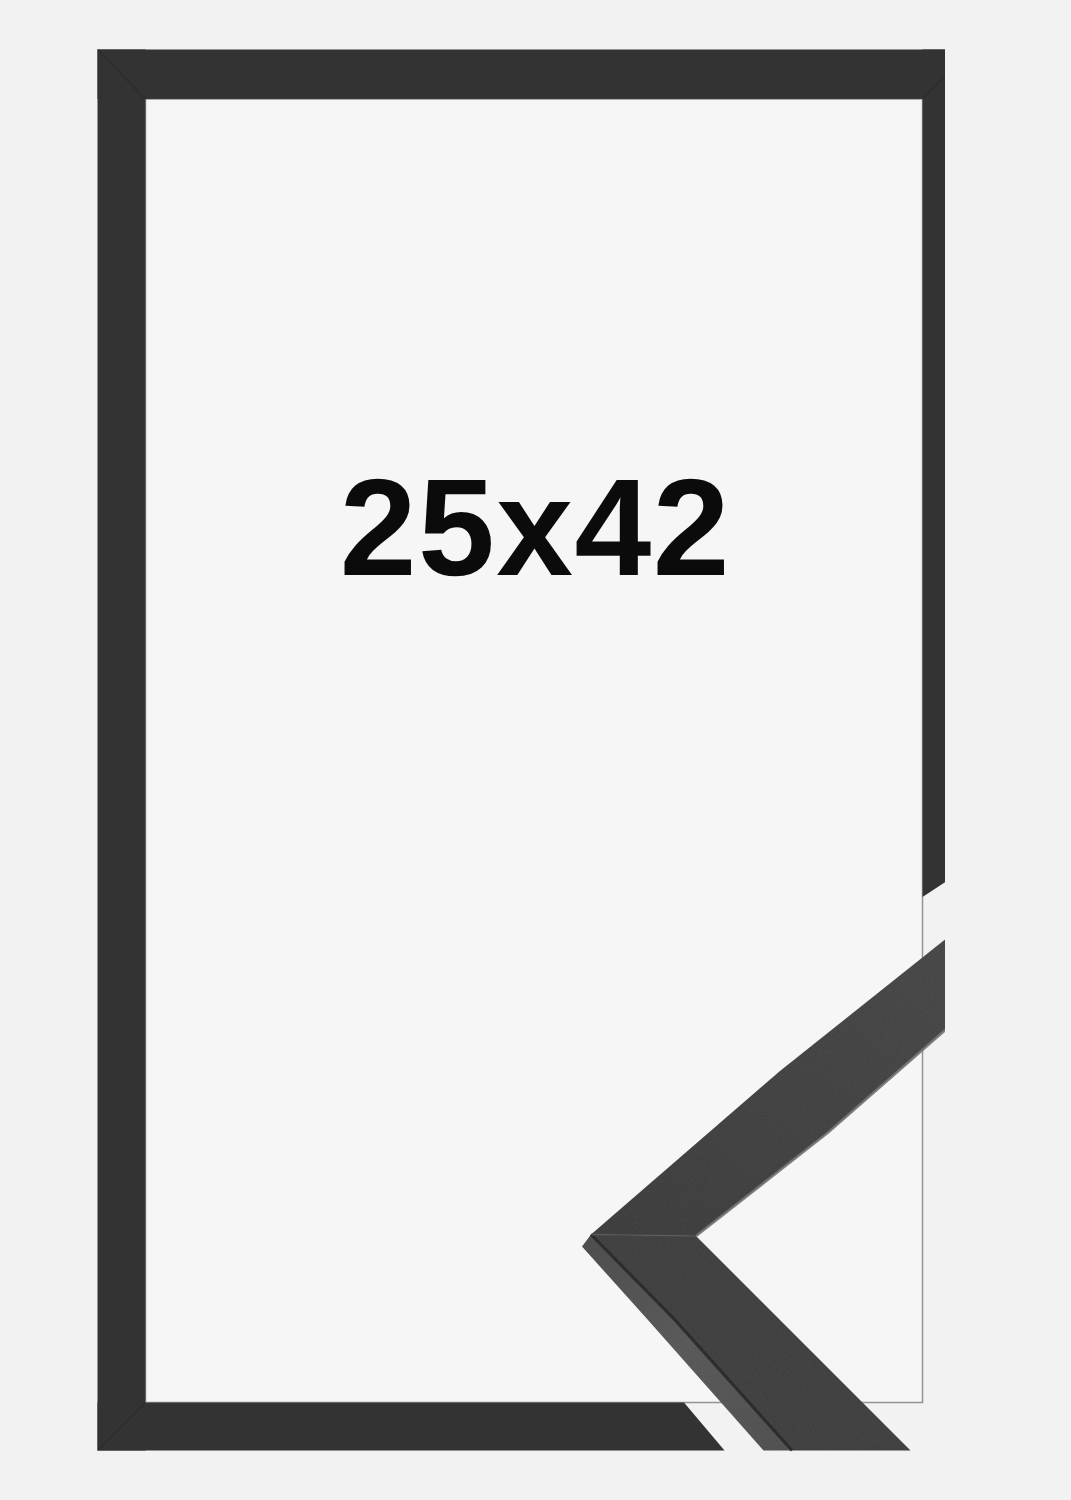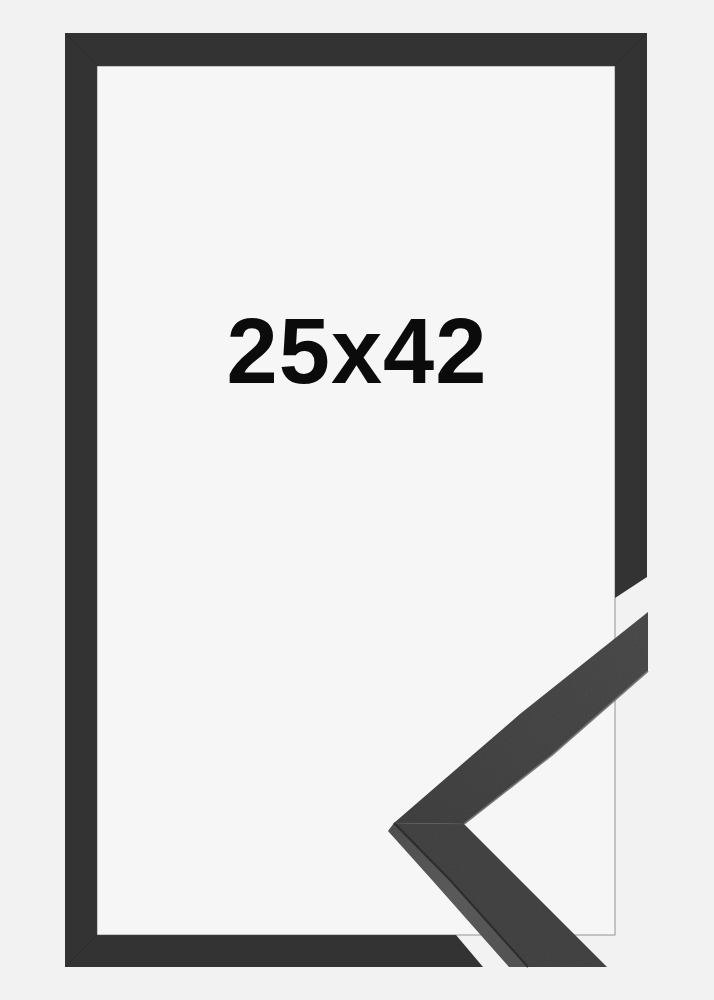--- a/index.html
+++ b/index.html
@@ -8,21 +8,21 @@
     --frame:#333333;
     --sample-face:#3e3e3e;
     --sample-face-end:#474747;
     --sample-side:#555555;
     --sample-edge-dark:#242424;
     --sample-edge-light:#6d6d6d;
     --text:#0b0b0b;
   }
   html,body{margin:0;padding:0;background:var(--background);}
   .stage{
-    width:714px;height:1000px;position:relative;overflow:hidden;
+    width:630px;height:1000px;position:relative;overflow:hidden;
     background:var(--background);
     font-family:"Liberation Sans", sans-serif;
     border-radius:25px;
   }
   svg{display:block;}
   .backdrop{fill:var(--background);}
   .opening{fill:var(--interior);}
   .bar{fill:var(--frame);}
   .inner-lip{fill:none;stroke:#454545;stroke-width:1;opacity:.55;}
   .miter{stroke:#000;stroke-width:1;opacity:.14;}

